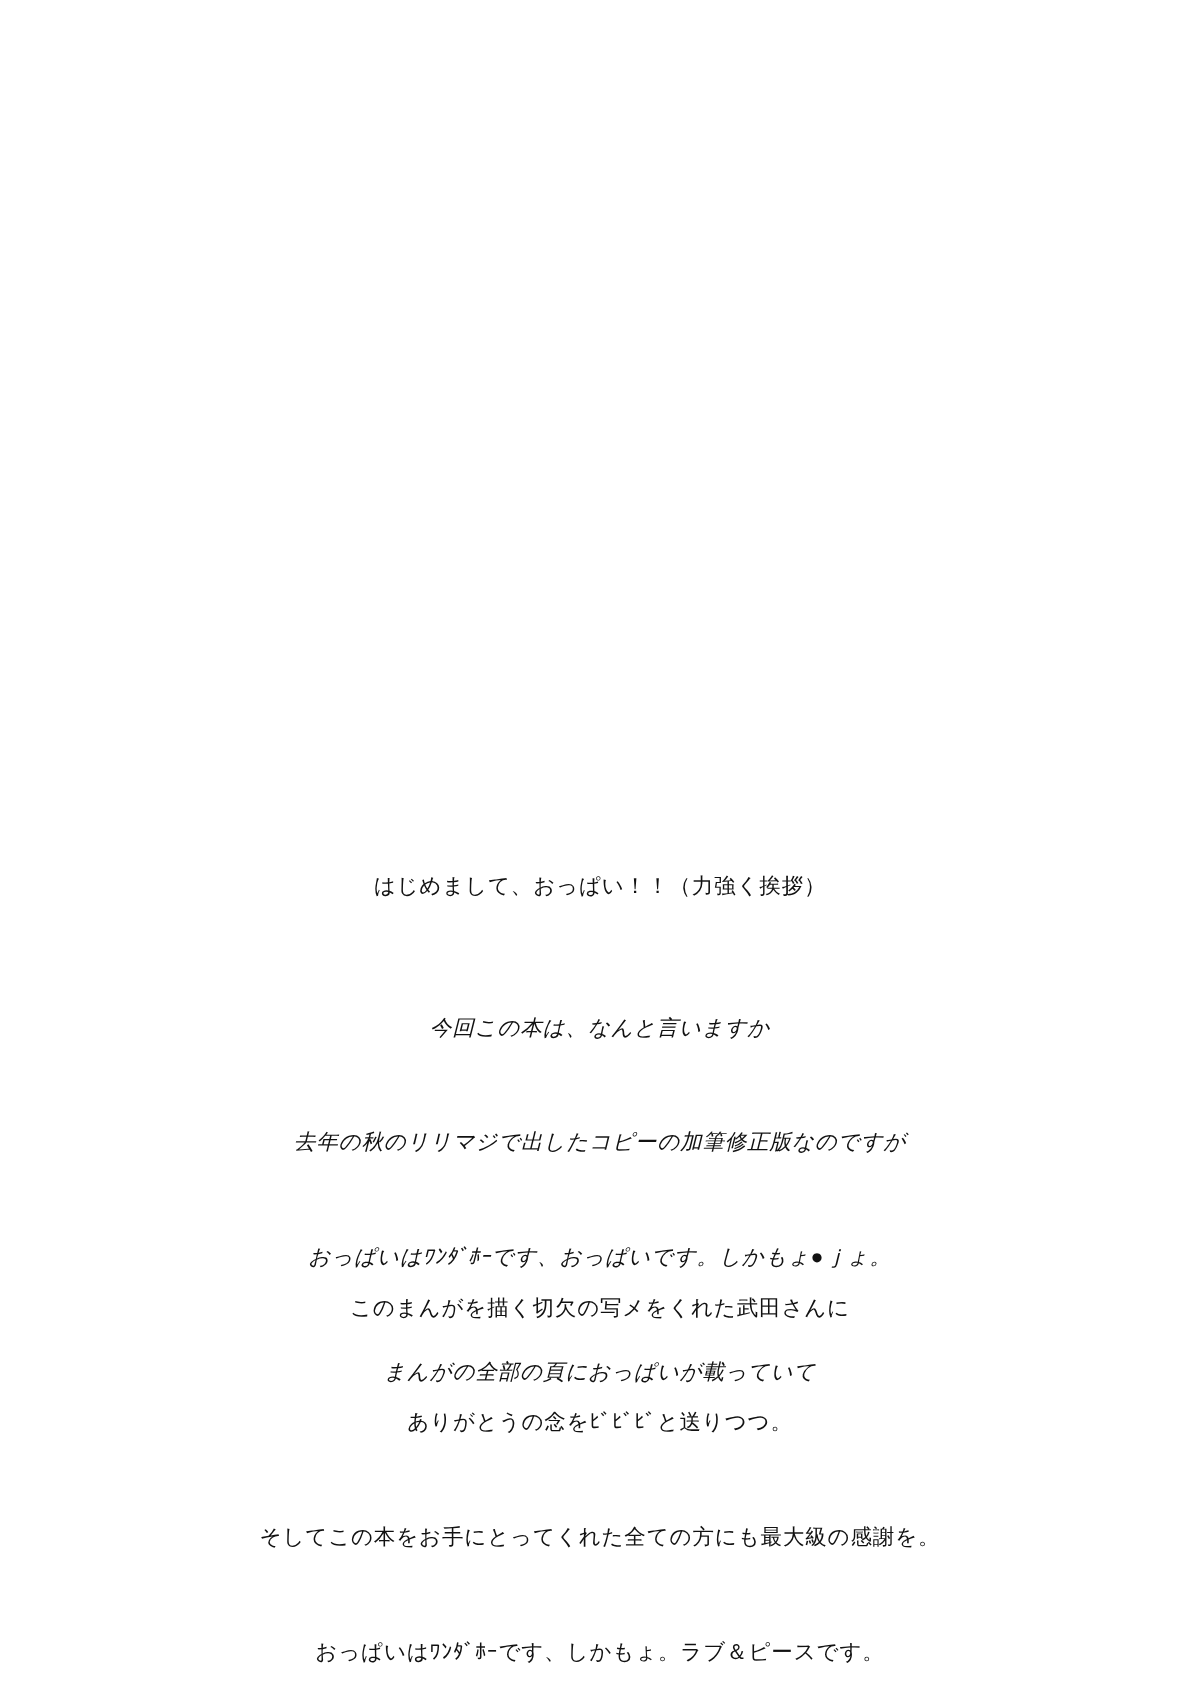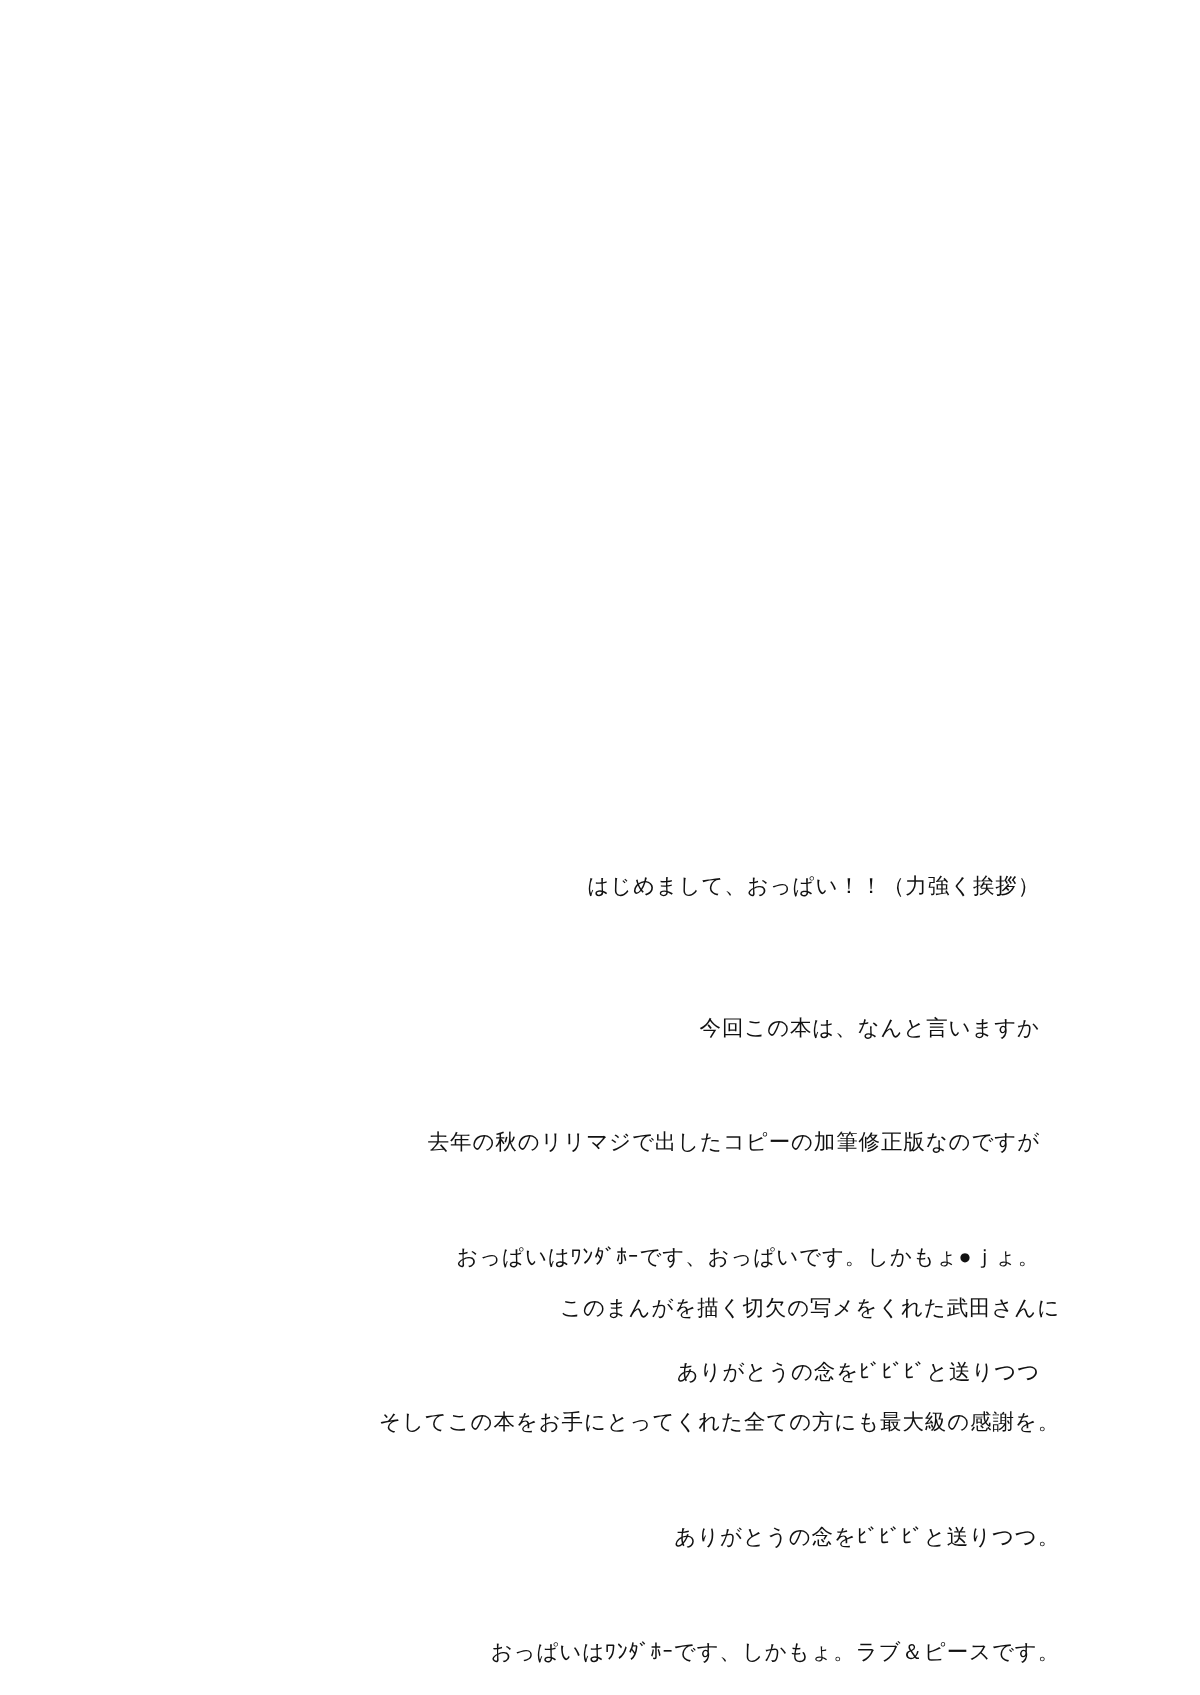--- a/index.html
+++ b/index.html
@@ -36,51 +36,51 @@
   .block-greeting {
     left: 160px;
     top: 790px;
     width: 880px;
   }
   
   .block-body1 {
     left: 160px;
     top: 932px;
     width: 880px;
+    font-style: italic;
   }
   
   .block-body2 {
     left: 140px;
     top: 1212px;
     width: 920px;
   }
   .line {
     display: block;
-    text-align: right;
   }
 </style>
 </head>
 <body>
 
 <div class="page">
   <div class="afterword">
 
     <div class="block block-greeting">
       <span class="line">はじめまして、おっぱい！！（力強く挨拶）</span>
     </div>
 
     <div class="block block-body1">
       <span class="line">今回この本は、なんと言いますか</span>
       <span class="line">去年の秋のリリマジで出したコピーの加筆修正版なのですが</span>
       <span class="line">おっぱいはﾜﾝﾀﾞﾎｰです、おっぱいです。しかもょ●ｊょ。</span>
-      <span class="line">ありがとうの念をﾋﾞﾋﾞﾋﾞと送りつつ</span>
+      <span class="line">まんがの全部の頁におっぱいが載っていて</span>
     </div>
 
     <div class="block block-body2">
       <span class="line">このまんがを描く切欠の写メをくれた武田さんに</span>
+      <span class="line">ありがとうの念をﾋﾞﾋﾞﾋﾞと送りつつ。</span>
       <span class="line">そしてこの本をお手にとってくれた全ての方にも最大級の感謝を。</span>
-      <span class="line">ありがとうの念をﾋﾞﾋﾞﾋﾞと送りつつ。</span>
       <span class="line">おっぱいはﾜﾝﾀﾞﾎｰです、しかもょ。ラブ＆ピースです。</span>
       
     </div>
 
   </div>
 </div>
 
 </body></html>

